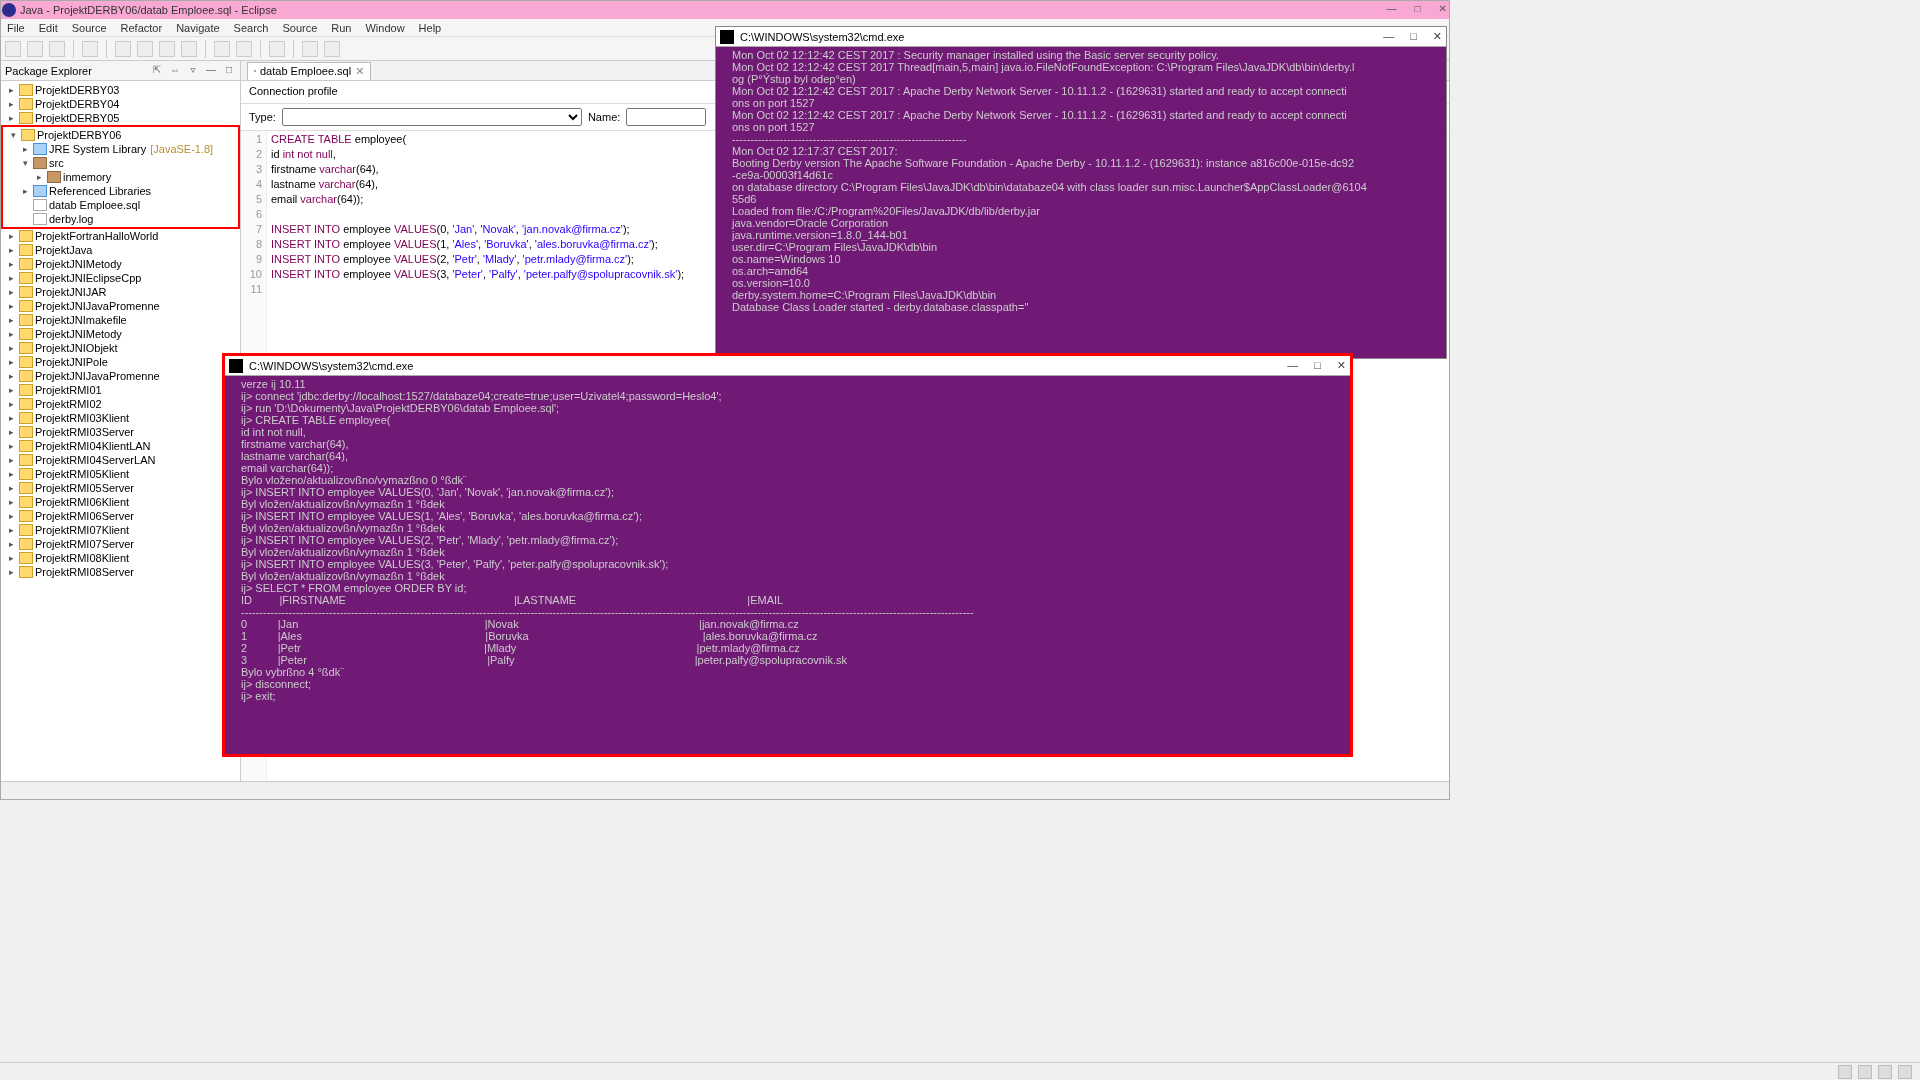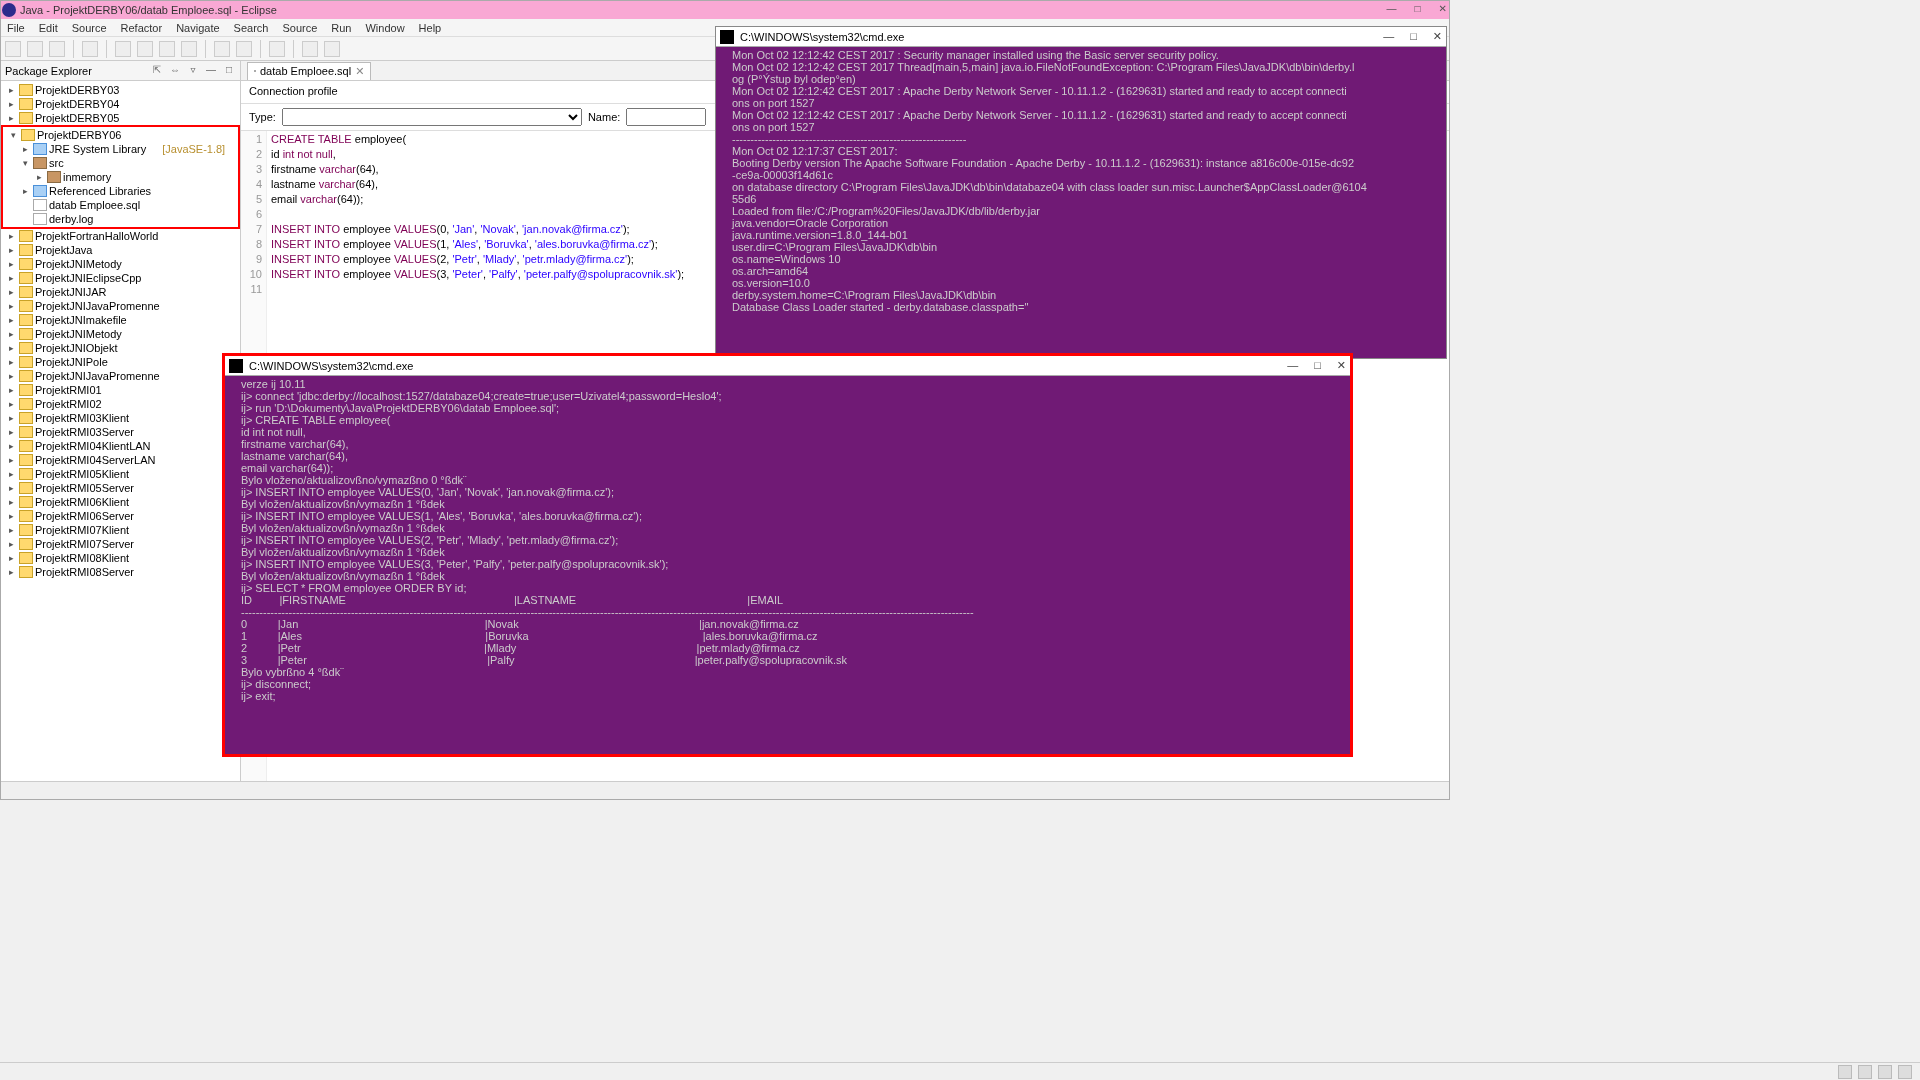--- a/index.html
+++ b/index.html
@@ -30,21 +30,21 @@
 .tree-row { height: 14px; display: flex; align-items: center; padding-left: 8px; white-space: nowrap; }
 .tree-row .arrow { width: 10px; color: #555; font-size: 9px; }
 .tree-row .ico { width: 14px; height: 12px; margin-right: 2px; }
 .ico-fld { background: #ffd96e; border: 1px solid #c9a227; }
 .ico-jre { background: #a9d0f5; border: 1px solid #4a90d9; }
 .ico-pkg { background: #c89664; border: 1px solid #8b6b43; }
 .ico-file { background: #fff; border: 1px solid #aaa; }
 .highlight-red { border: 2px solid #ff0000; }
 .indent-1 { padding-left: 20px; }
 .indent-2 { padding-left: 34px; }
-.jre-extra { color: #b89030; margin-left: 16px; }
+.jre-extra { color: #b89030; margin-left: 4px; }
 
 
 .editor { flex: 1; display: flex; flex-direction: column; }
 .ed-tab { height: 20px; display: flex; align-items: center; padding: 0 6px; border-bottom: 1px solid #ccc; background: #f2f2f2; }
 .ed-tab-item { background: #fff; border: 1px solid #bbb; border-bottom: none; padding: 2px 6px; display: flex; align-items: center; gap: 4px; }
 .ed-tab-item .close { color: #888; }
 .conn-profile { padding: 4px 8px; border-bottom: 1px solid #ddd; display: flex; align-items: center; gap: 6px; }
 .conn-profile select { width: 300px; height: 18px; font-size: 11px; }
 .conn-profile input { width: 80px; height: 18px; font-size: 11px; }
 

